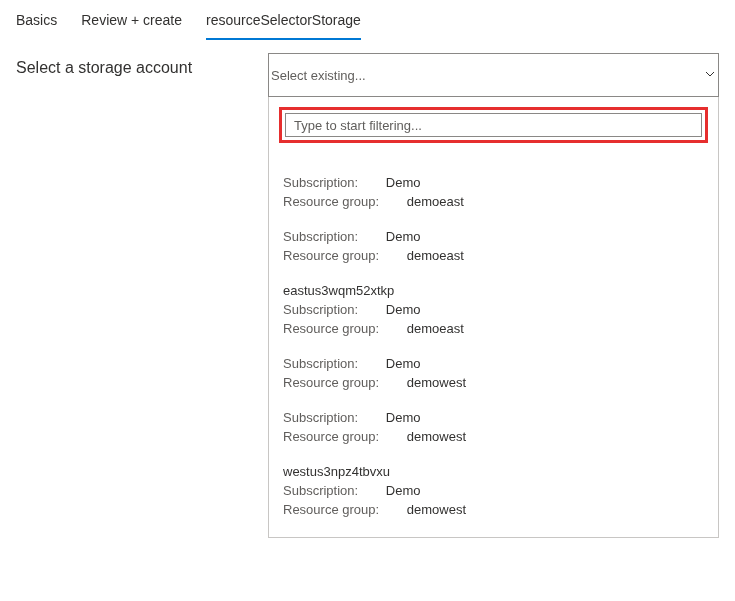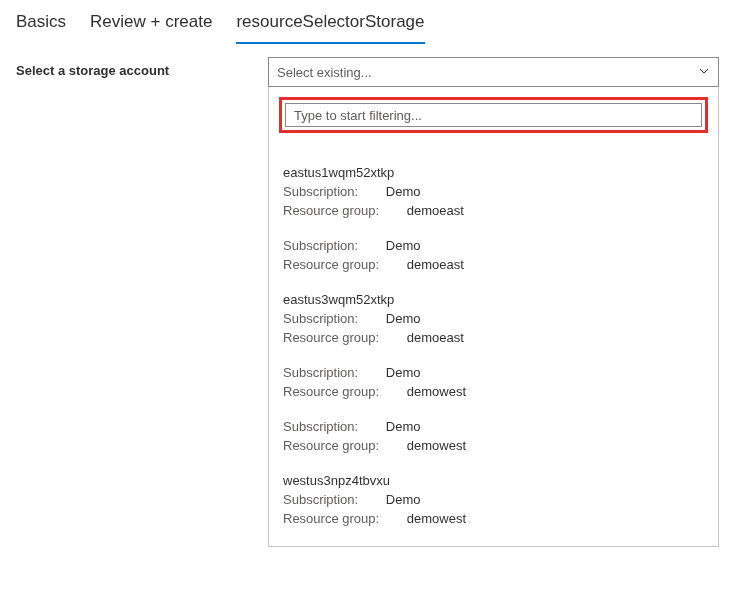--- a/index.html
+++ b/index.html
@@ -15,49 +15,48 @@
     display: flex;
     gap: 24px;
     padding: 6px 16px 0 16px;
     border-bottom: 1px solid #ffffff;
   }
   .tab {
     padding: 6px 0 10px 0;
     cursor: pointer;
     color: #323130;
     border-bottom: 2px solid transparent;
-    font-size: 17px;
+    font-size: 14px;
   }
   .tab.active {
     border-bottom: 2px solid #0078d4;
     font-weight: 400;
   }
   .form-row {
     display: flex;
     padding: 12px 16px 0 16px;
     align-items: flex-start;
   }
   .form-label {
     width: 252px;
     padding-top: 6px;
-    font-size: 13px;
+    font-size: 16px;
     color: #323130;
-    font-weight: bold;
   }
   .form-field {
     flex: 1;
     position: relative;
   }
   .dropdown-trigger {
-    height: 30px;
+    height: 44px;
     border: 1px solid #8a8886;
     display: flex;
     align-items: center;
     justify-content: space-between;
-    padding: 0 8px;
+    padding: 0 2px;
     cursor: pointer;
     background: #ffffff;
     font-size: 13px;
     color: #605e5c;
   }
   .dropdown-trigger .chev {
     font-size: 12px;
     color: #323130;
   }
   .dropdown-panel {
@@ -121,21 +120,20 @@
           </svg>
       </span>
     </div>
 
     <div class="dropdown-panel">
       <div class="filter-wrap">
         <input class="filter-input" type="text" placeholder="Type to start filtering..." style="">
       </div>
       <div class="options" id="options-container">
           <div class="option">
-            <div class="option-name">eastus1wqm52xtkp</div>
             <div class="option-sub"><span class="key">Subscription:</span> <span class="val"> Demo</span></div>
             <div class="option-sub"><span class="key">Resource group:</span> <span class="val"> demoeast</span></div>
           </div>
           <div class="option">
             <div class="option-sub"><span class="key">Subscription:</span> <span class="val"> Demo</span></div>
             <div class="option-sub"><span class="key">Resource group:</span> <span class="val"> demoeast</span></div>
           </div>
           <div class="option">
             <div class="option-name">eastus3wqm52xtkp</div>
             <div class="option-sub"><span class="key">Subscription:</span> <span class="val"> Demo</span></div>

